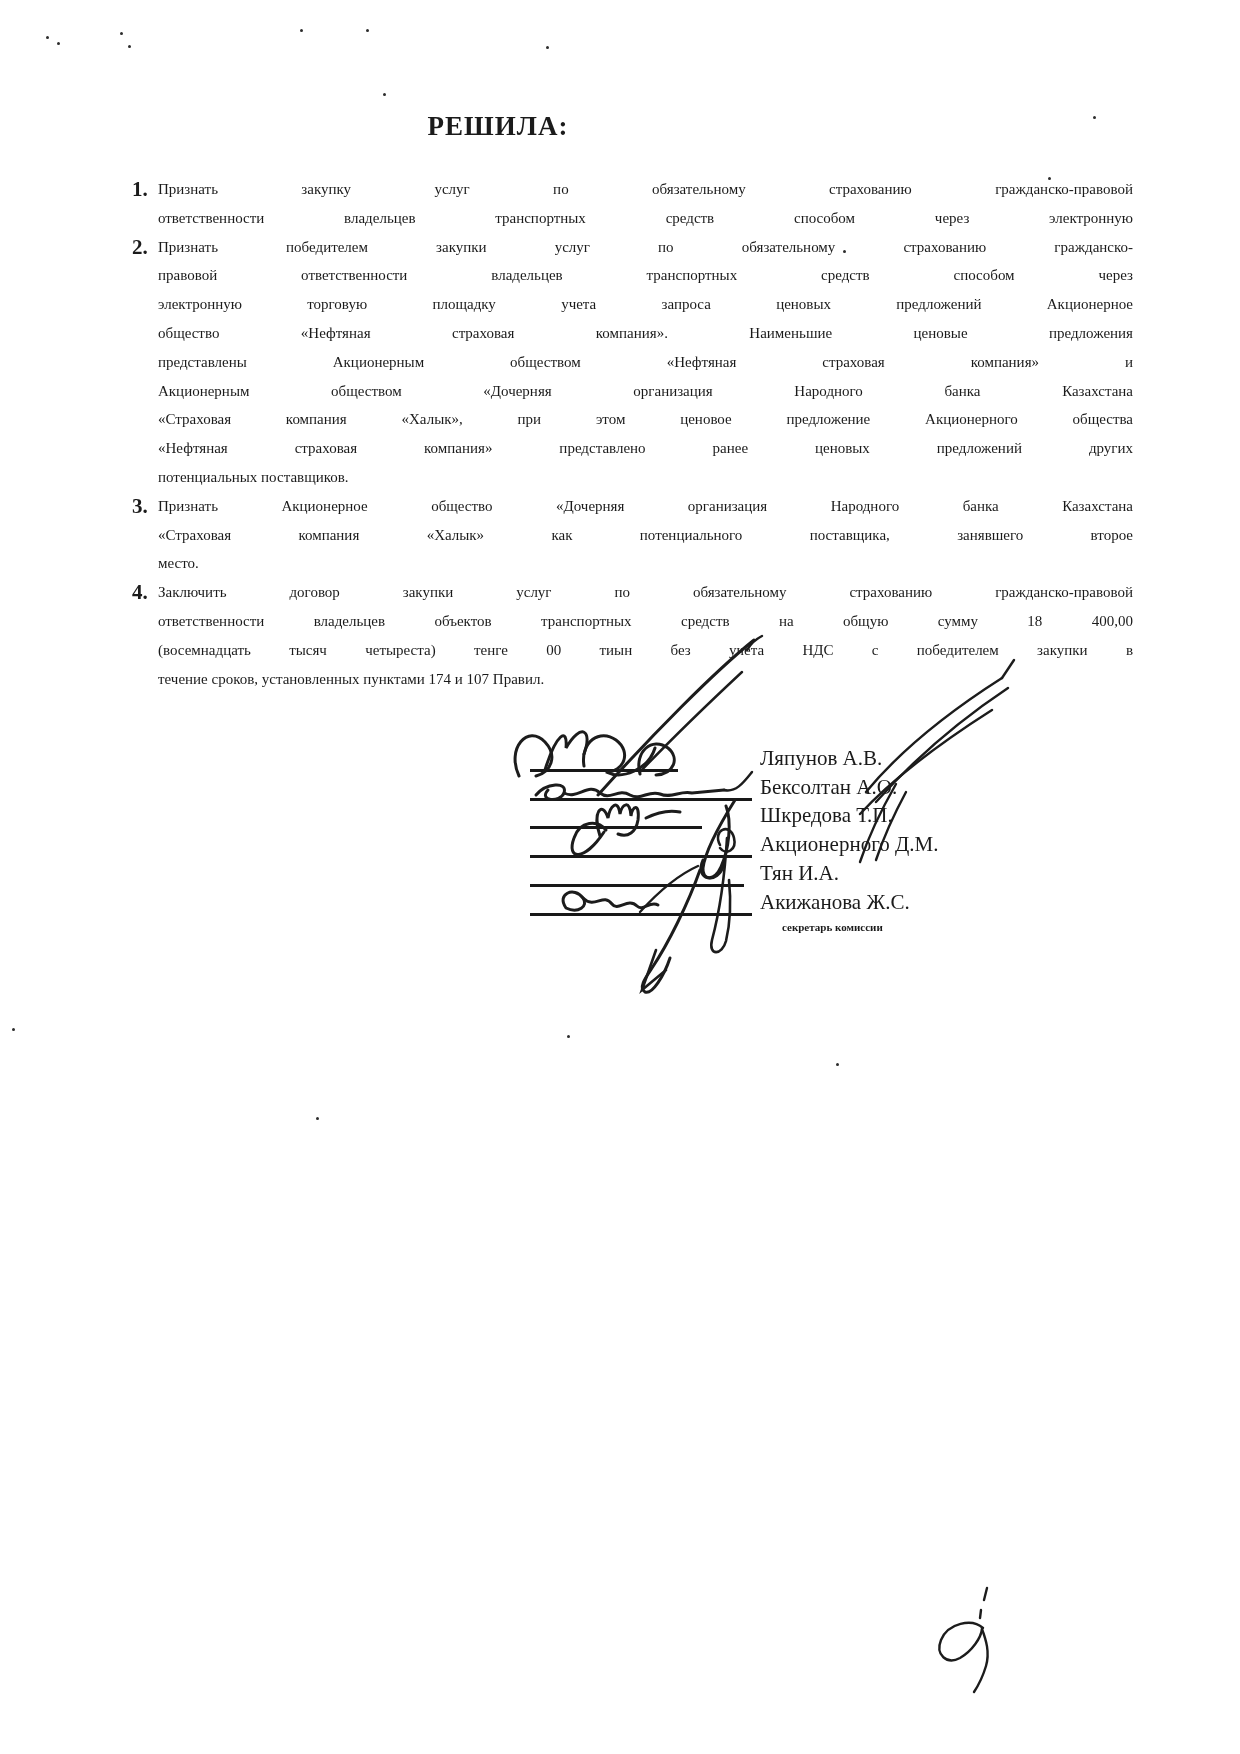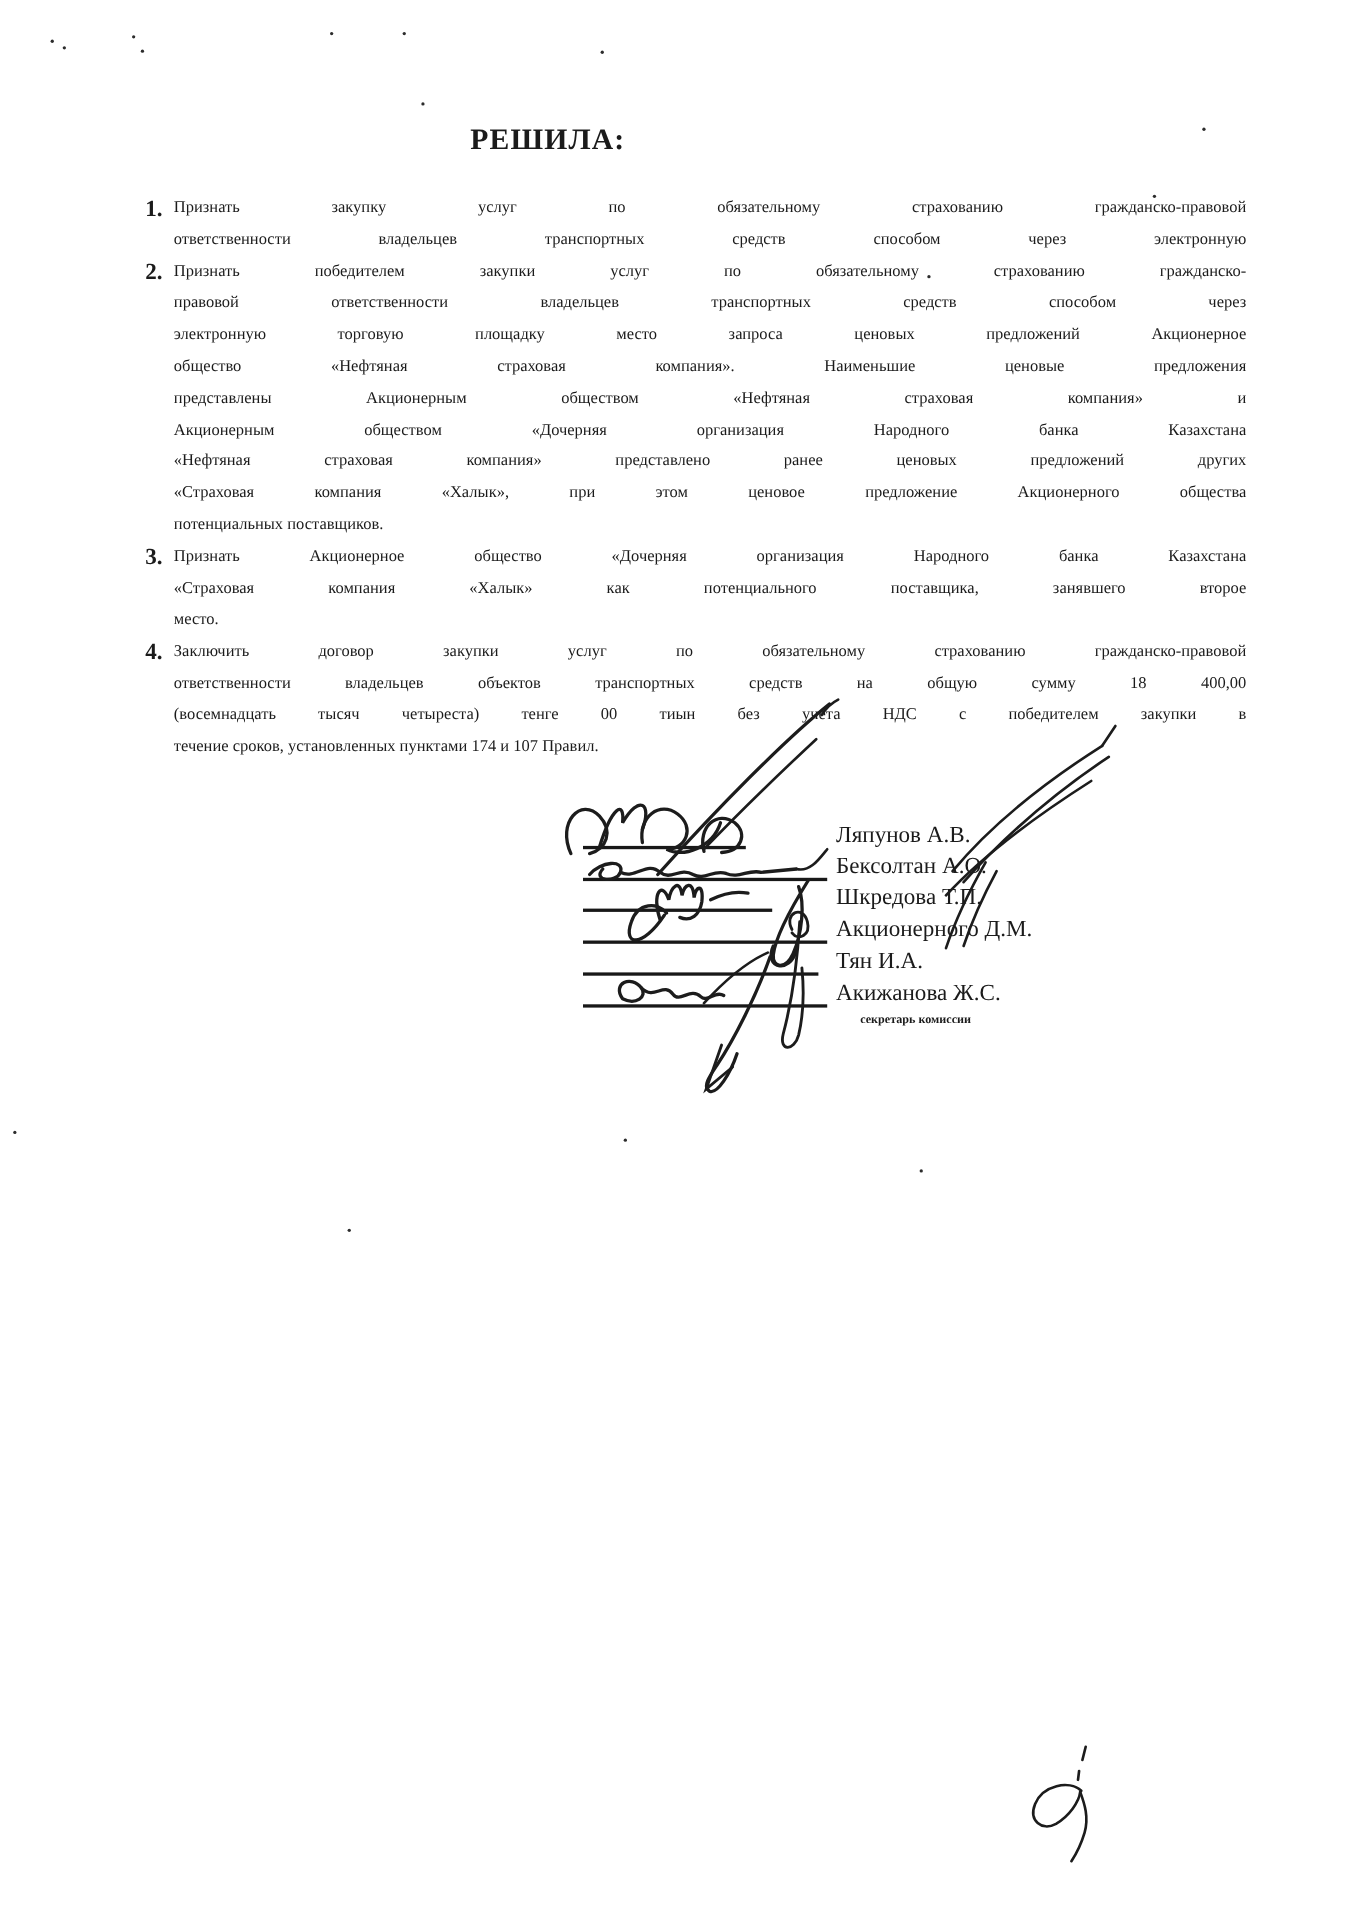--- a/index.html
+++ b/index.html
@@ -57,26 +57,26 @@
     <div class="item">
       <span class="num">1.</span>
       <div class="ln">Признать закупку услуг по обязательному страхованию гражданско-правовой</div>
       <div class="ln">ответственности владельцев транспортных средств способом через электронную</div>
     </div>
 
     <div class="item">
       <span class="num">2.</span>
       <div class="ln">Признать победителем закупки услуг по обязательному страхованию гражданско-</div>
       <div class="ln">правовой ответственности владельцев транспортных средств способом через</div>
-      <div class="ln">электронную торговую площадку место запроса ценовых предложений Акционерное</div>
+      <div class="ln">электронную торговую площадку учета запроса ценовых предложений Акционерное</div>
       <div class="ln">общество «Нефтяная страховая компания». Наименьшие ценовые предложения</div>
       <div class="ln">представлены Акционерным обществом «Нефтяная страховая компания» и</div>
       <div class="ln">Акционерным обществом «Дочерняя организация Народного банка Казахстана</div>
+      <div class="ln">«Страховая компания «Халык», при этом ценовое предложение Акционерного общества</div>
       <div class="ln">«Нефтяная страховая компания» представлено ранее ценовых предложений других</div>
-      <div class="ln">«Страховая компания «Халык», при этом ценовое предложение Акционерного общества</div>
       <div class="ln last">потенциальных поставщиков.</div>
     </div>
 
     <div class="item">
       <span class="num">3.</span>
       <div class="ln">Признать Акционерное общество «Дочерняя организация Народного банка Казахстана</div>
       <div class="ln">«Страховая компания «Халык» как потенциального поставщика, занявшего второе</div>
       <div class="ln last">место.</div>
     </div>
 

